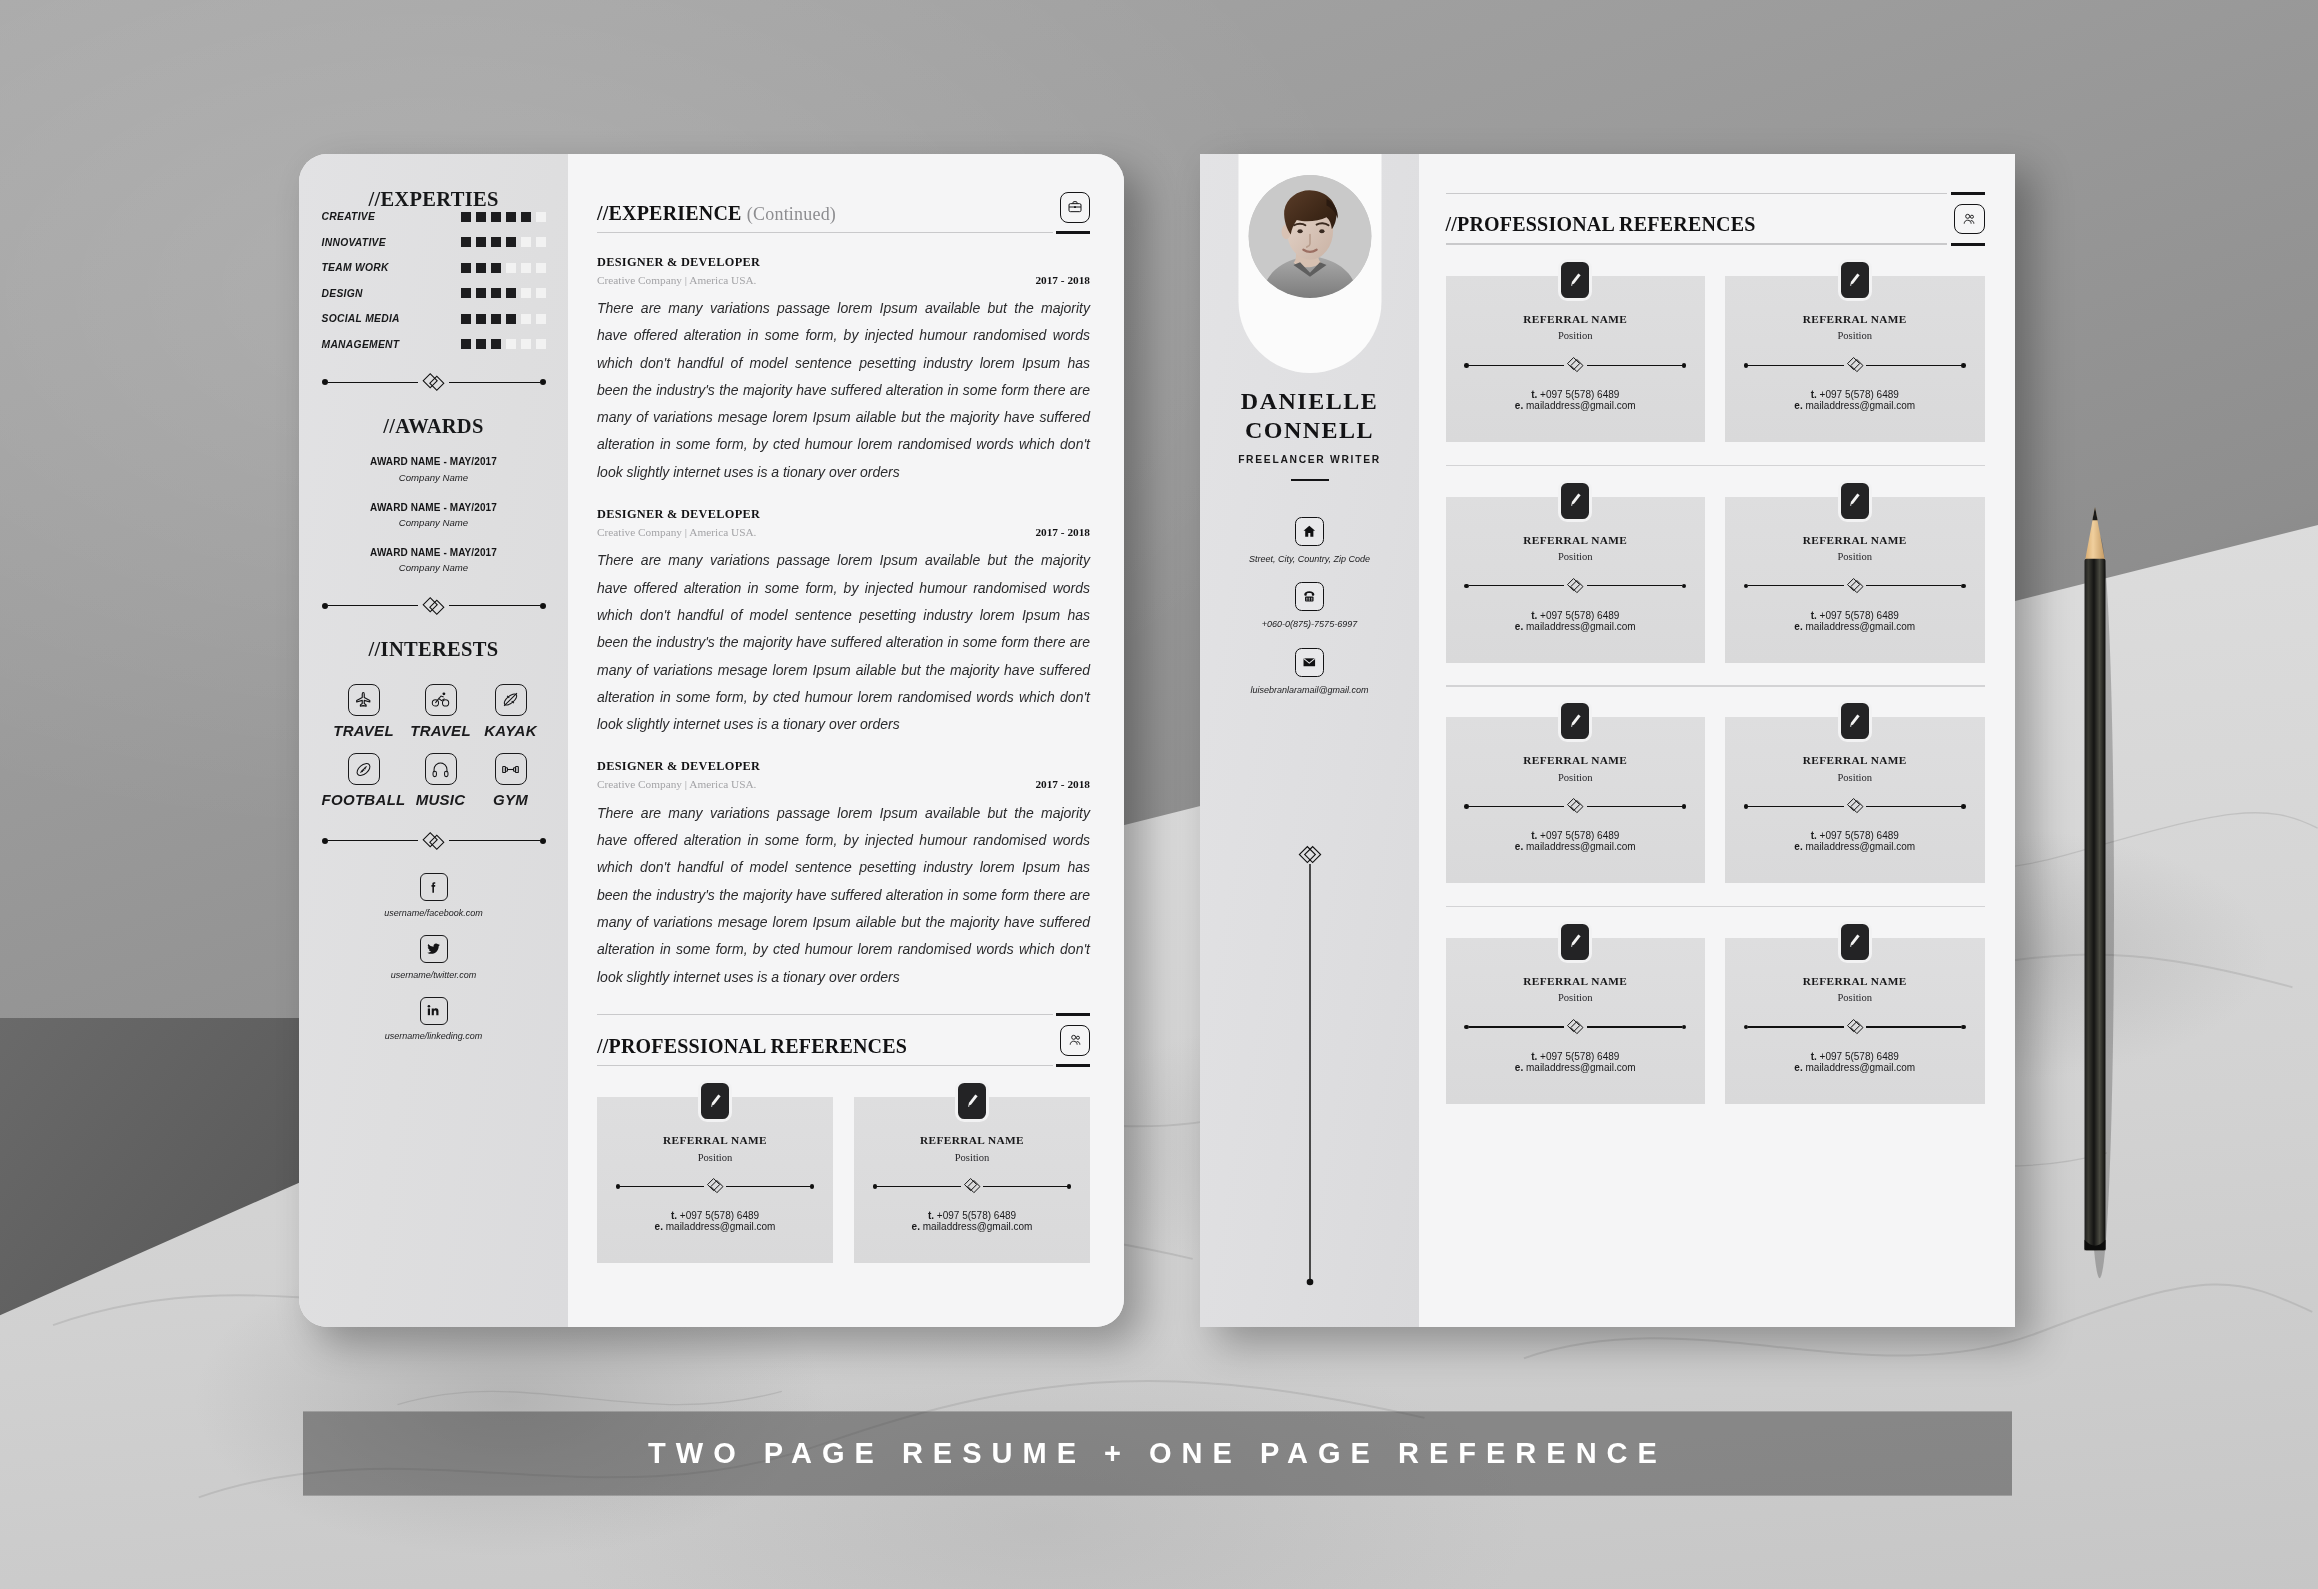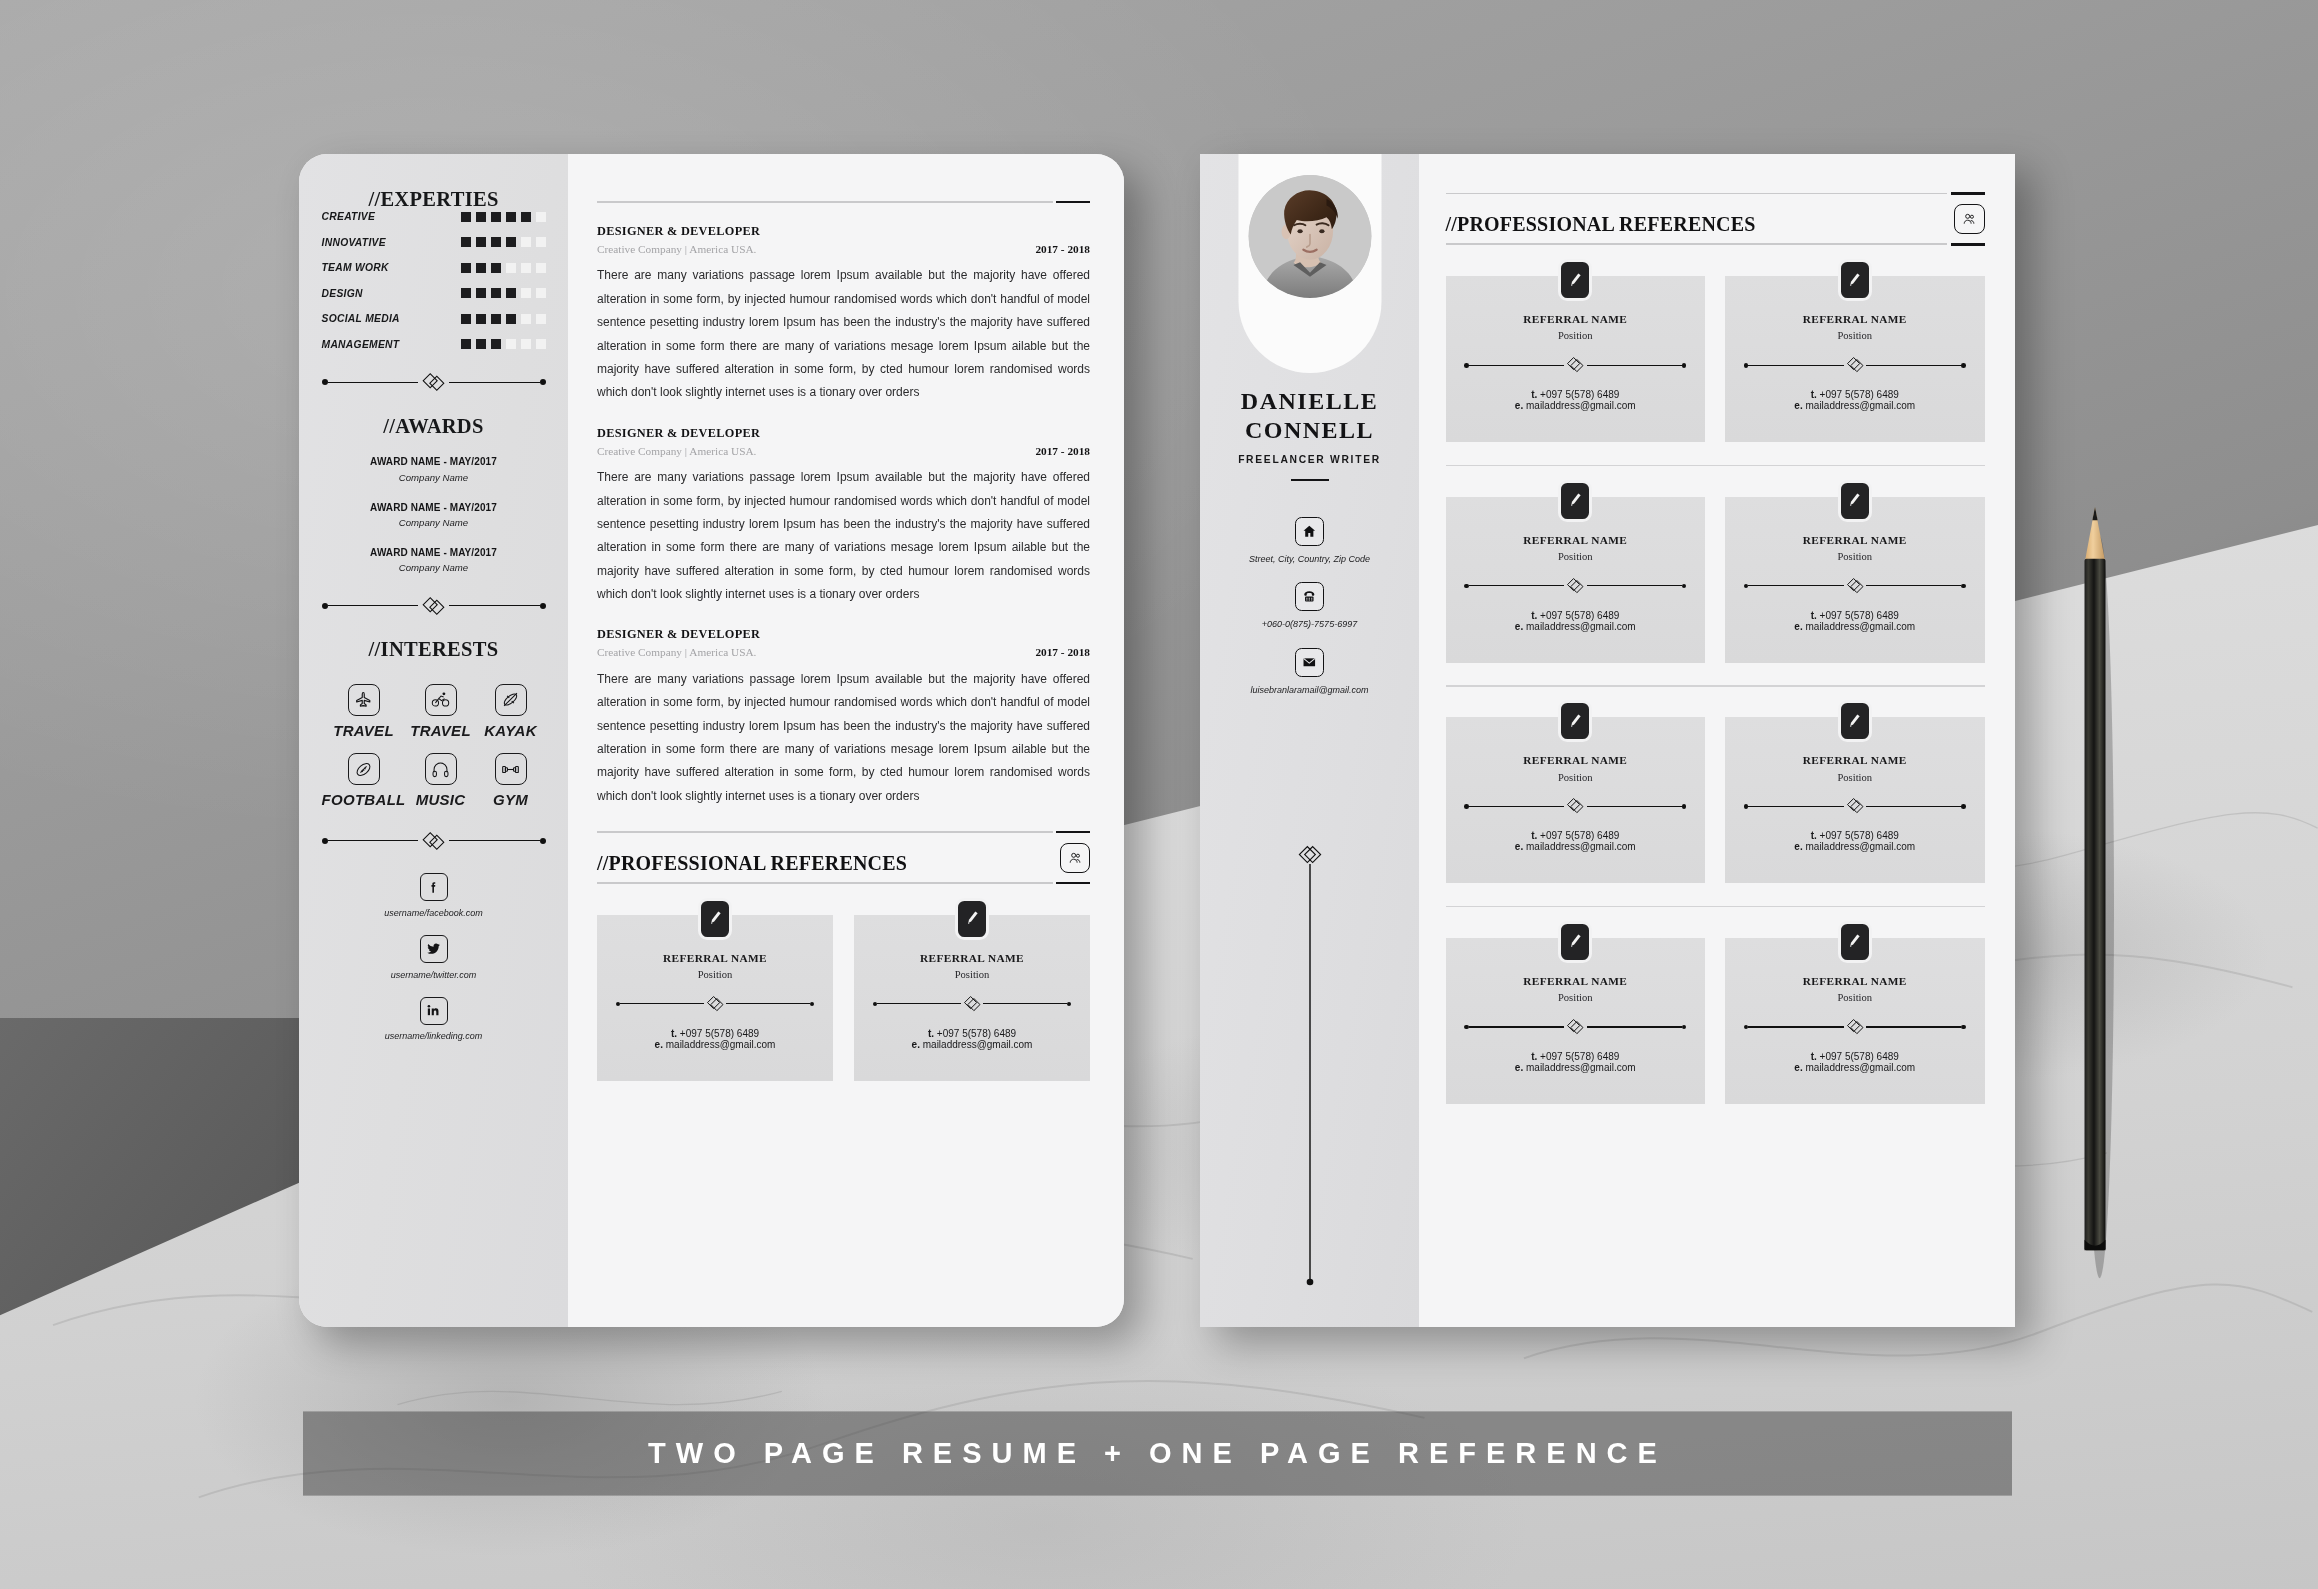--- a/index.html
+++ b/index.html
@@ -149,22 +149,22 @@
     font-size: 12.3px; letter-spacing: 0.3px; color: #121214;
   }
   .job-sub-row { display: flex; justify-content: space-between; align-items: baseline; margin-top: 4px; }
   .job-company {
     font-family: "Liberation Serif", serif; font-size: 11.3px; color: #a4a4a7;
   }
   .job-years {
     font-family: "Liberation Serif", serif; font-weight: 700; font-size: 11.3px; color: #121214;
   }
   .job-body {
-    margin-top: 9.3px; font-size: 12px; line-height: 1.95;
-    color: #2b2b2d; text-align: justify;
+    margin-top: 9.3px; font-size: 14px; line-height: 1.95;
+    color: #2b2b2d; text-align: justify; font-style: italic;
   }
 
   .refs-block { margin-top: 22.5px; }
   .ref-cards { display: flex; gap: 21px; margin-top: 30.5px; }
   .ref-card {
     flex: 1;
     background: linear-gradient(180deg, #dededf 0%, #d9d9da 100%);
     padding: 37px 12px 22.5px 12px;
     position: relative;
     text-align: center;
@@ -496,20 +496,34 @@
               <path d="M9.4 9H13v1.5c.5-.9 1.7-1.8 3.4-1.8 3 0 4.1 1.9 4.1 5V20h-3.6v-5.1c0-1.5-.5-2.5-1.9-2.5-1.1 0-1.7.8-2 1.5-.1.3-.1.7-.1 1V20H9.4V9z"></path>
             </svg>
         </div>
         <div class="surl">username/linkeding.com</div>
       </div>
     </div>
   </aside>
 
   <section class="main">
 
+    <div class="head-row">
+      <h1 class="head-title">
+        <span>//EXPERIENCE</span>
+        <span class="cont">(Continued)</span>
+      </h1>
+      <div class="head-icon">
+        <svg width="16" height="16" viewBox="0 0 24 24" fill="none" stroke="#141416" stroke-width="1.5">
+            <rect x="3" y="7" width="18" height="12" rx="2"></rect>
+            <path d="M9 7V5.5A1.5 1.5 0 0110.5 4h3A1.5 1.5 0 0115 5.5V7"></path>
+            <path d="M3 12h18"></path>
+            <rect x="10.5" y="10.8" width="3" height="2.6" rx=".6" fill="#141416" stroke="none"></rect>
+          </svg>
+      </div>
+    </div>
     <div class="head-rule">
         <span class="thin"></span>
         <span class="thick"></span>
       </div>
 
     <div class="job">
       <div class="job-title">DESIGNER &amp; DEVELOPER</div>
       <div class="job-sub-row">
         <span class="job-company">Creative Company | America USA.</span>
         <span class="job-years">2017 - 2018</span>

